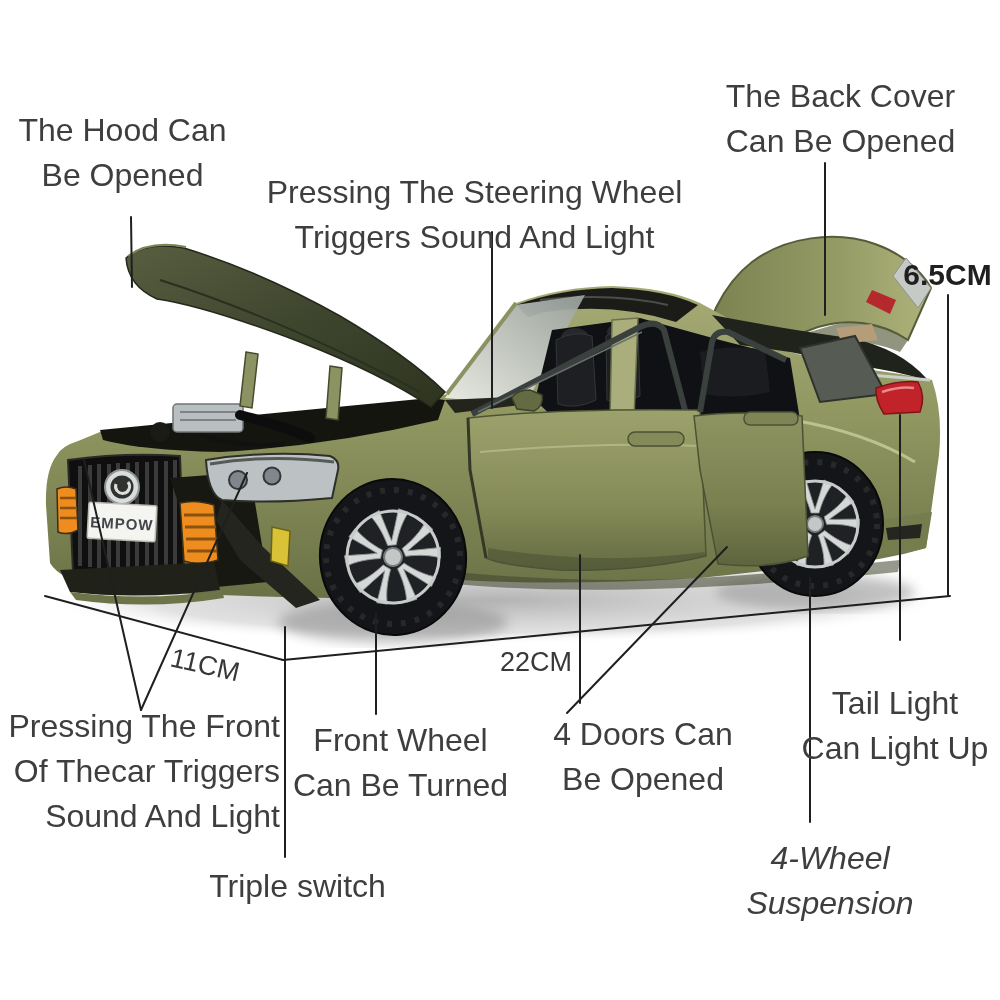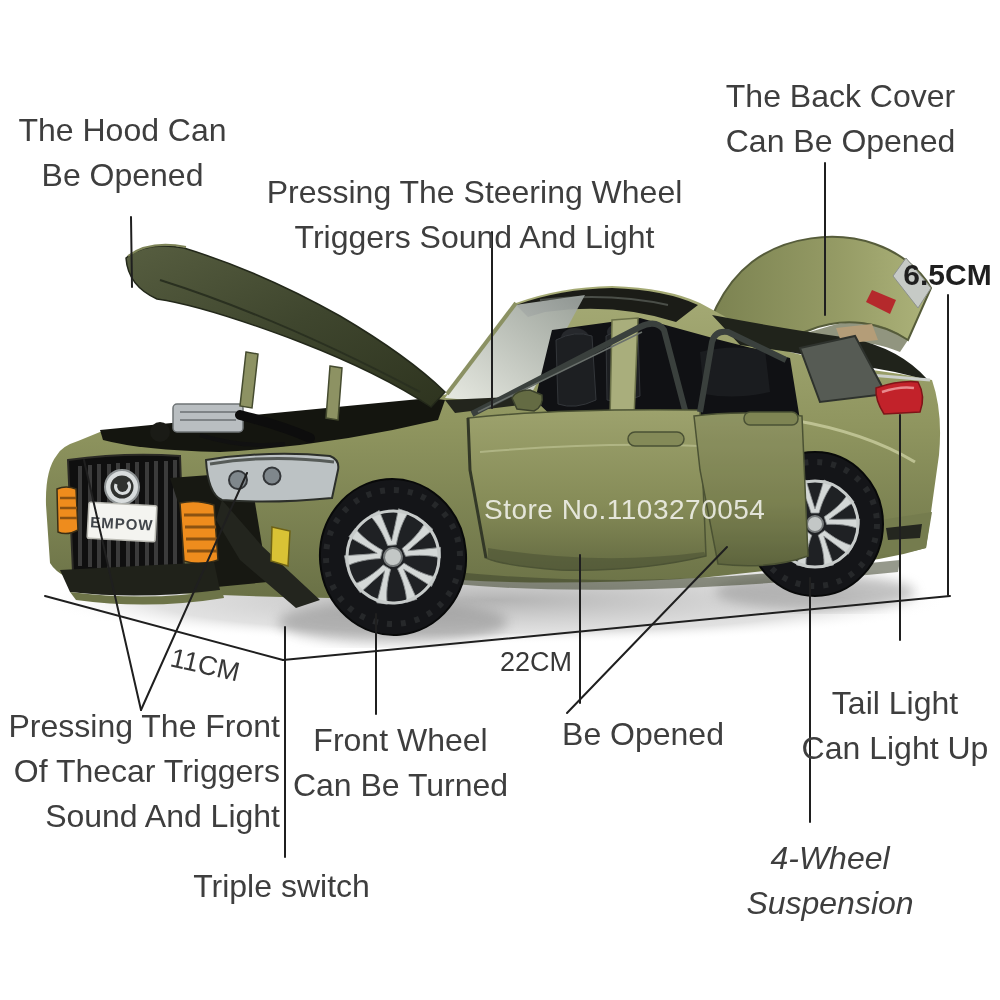--- a/index.html
+++ b/index.html
@@ -205,21 +205,20 @@
           <use href="#spk" transform="rotate(72)"></use>
           <use href="#spk" transform="rotate(144)"></use>
         <use href="#spk" transform="rotate(216)"></use>
           <use href="#spk" transform="rotate(288)"></use>
       </g>
       <circle r="46" fill="none" stroke="#c7cbca" stroke-width="3"></circle>
       <circle r="9" fill="#c3c7c6" stroke="#777b7c" stroke-width="2"></circle>
     </g>
   </svg>
 
-  <div id="watermark">Store No.1103270054</div>
 
   <svg id="annotation-lines" viewBox="0 0 1000 1000" aria-hidden="true">
     <g stroke="#1f1f1f" stroke-width="2" stroke-linecap="round">
       <line x1="131" y1="217" x2="132" y2="287"></line>
       <line x1="492" y1="232" x2="492" y2="408"></line>
       <line x1="825" y1="163" x2="825" y2="315"></line>
       <line x1="900" y1="415" x2="900" y2="640"></line>
       <line x1="810" y1="578" x2="810" y2="822"></line>
       <line x1="580" y1="555" x2="580" y2="703"></line>
       <line x1="727" y1="547" x2="567" y2="713"></line>
@@ -257,29 +256,30 @@
     <span class="ln">Of Thecar Triggers</span>
     <span class="ln">Sound And Light</span>
   </div>
 
   <div class="lbl" id="front-wheel-label" style="left:288px;top:718px;width:225px;">
     <span class="ln">Front Wheel</span>
     <span class="ln">Can Be Turned</span>
   </div>
 
   <div class="lbl" id="doors-label" style="left:543px;top:712px;width:200px;">
+    <span class="ln">4 Doors Can</span>
     <span class="ln">Be Opened</span>
   </div>
 
   <div class="lbl" id="tail-light-label" style="left:790px;top:643px;width:210px;margin-top:38px;">
     <span class="ln">Tail Light</span>
     <span class="ln">Can Light Up</span>
   </div>
 
-  <div class="lbl" id="triple-switch-label" style="left:184px;top:864px;width:195px;">
+  <div class="lbl" id="triple-switch-label" style="left:200px;top:864px;width:195px;">
     <span class="ln">Triple switch</span>
   </div>
 
   <div class="lbl" id="suspension-label" style="left:730px;top:836px;width:200px;font-style:italic;">
     <span class="ln">4-Wheel</span>
     <span class="ln">Suspension</span>
   </div>
 
 </div>
 

